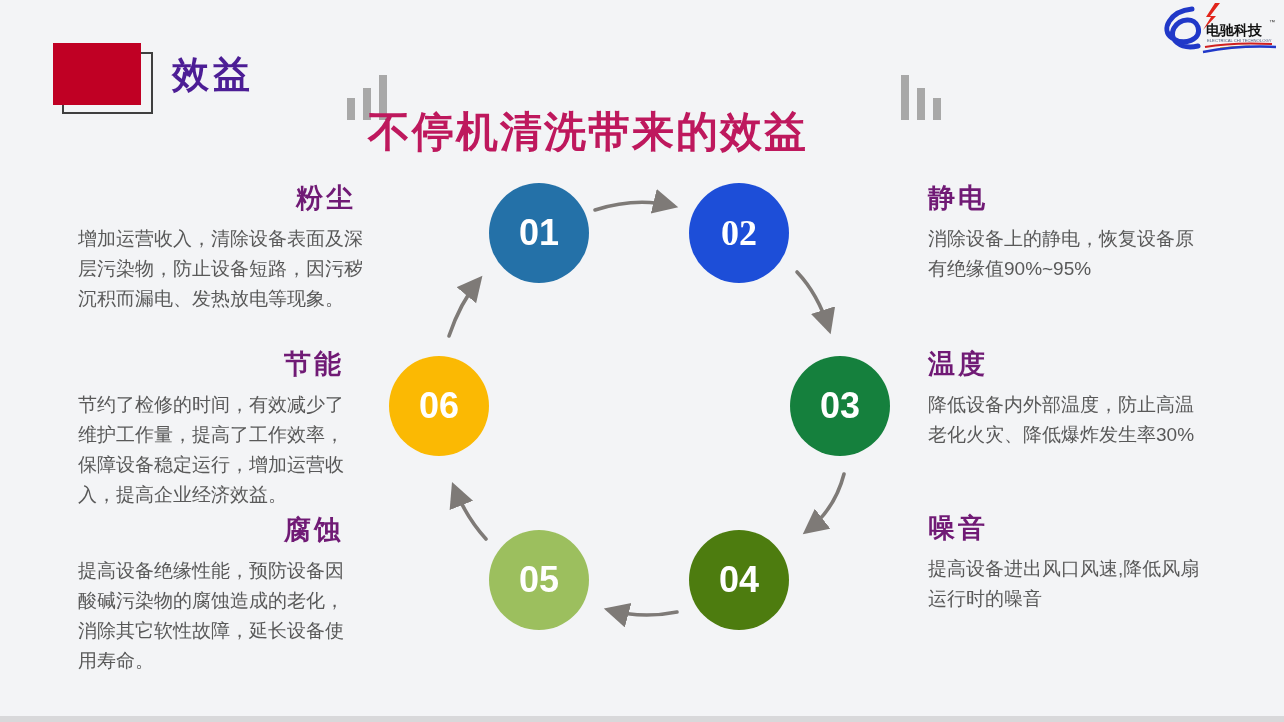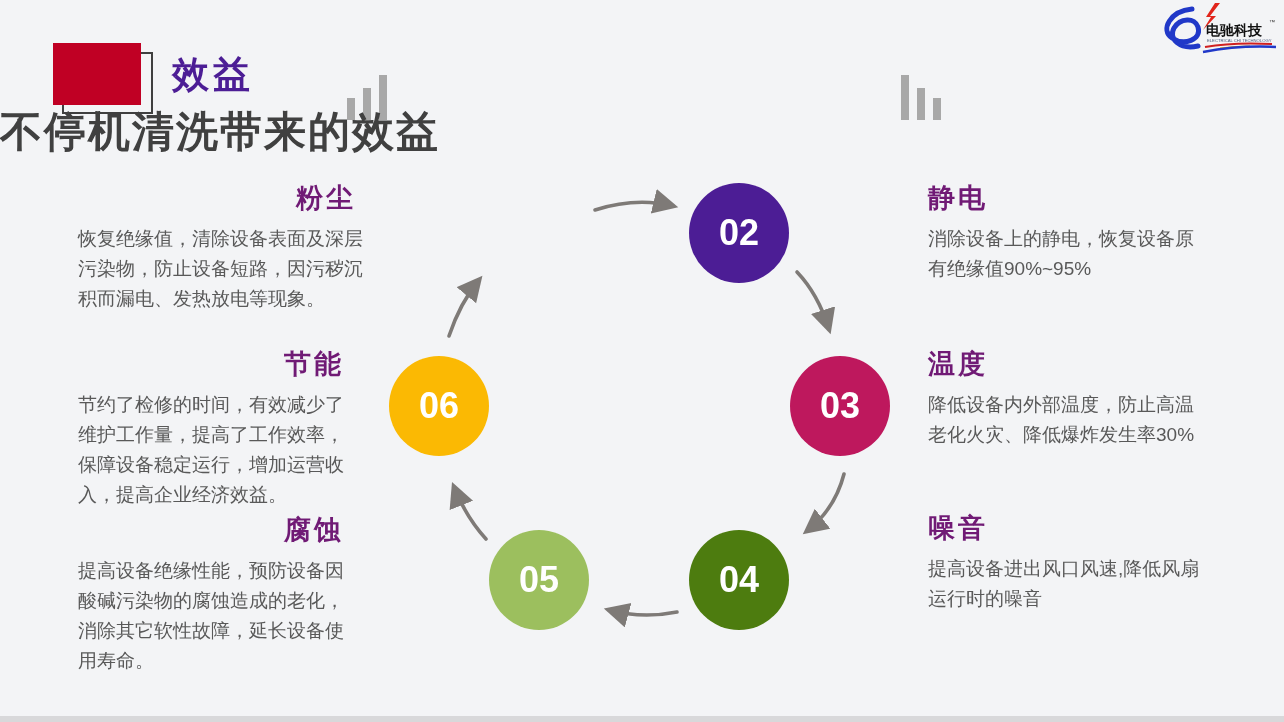--- a/index.html
+++ b/index.html
@@ -5,21 +5,21 @@
   html,body{margin:0;padding:0;background:#e8e8ea;}
   .slide{
     position:relative;width:1284px;height:722px;margin:0 auto;
     background:#f3f4f6;overflow:hidden;
     font-family:"Liberation Sans","DejaVu Sans",sans-serif;
   }
   
   .tag-outline{position:absolute;left:62px;top:52px;width:87px;height:58px;border:2px solid #3f3f3f;background:transparent;}
   .tag-square{position:absolute;left:53px;top:43px;width:88px;height:62px;background:#c00024;}
   .tag-title{position:absolute;left:172px;top:50px;font-size:37px;font-weight:bold;color:#4c1d95;letter-spacing:4px;}
-  .main-title{position:absolute;left:0;top:76px;width:1176px;font-size:42px;font-weight:bold;color:#404040;letter-spacing:2px;}
+  .main-title{position:absolute;left:0;top:76px;width:1176px;text-align:center;font-size:42px;font-weight:bold;color:#be185d;letter-spacing:2px;}
   .deco{position:absolute;display:flex;align-items:flex-end;gap:8px;}
   .deco span{display:block;width:8px;background:#a8a8a8;}
   .deco-left{left:347px;top:75px;height:45px;}
   .deco-left .b1{height:22px;} .deco-left .b2{height:32px;} .deco-left .b3{height:45px;}
   .deco-right{left:901px;top:75px;height:45px;}
   .deco-right .b1{height:45px;} .deco-right .b2{height:32px;} .deco-right .b3{height:22px;}
   
   .logo{position:absolute;left:1158px;top:2px;width:122px;height:56px;}
   
   .block{position:absolute;}
@@ -75,21 +75,21 @@
       <text x="111" y="22" font-size="6" fill="#333">™</text>
       <text x="49" y="40" font-size="4.2" fill="#4a5a7a">ELECTRICAL CHI TECHNOLOGY</text>
       <path d="M47 45 Q 75 40 114 42" fill="none" stroke="#d02020" stroke-width="2"></path>
       <path d="M62 46.5 Q 78 44.5 92 44.5" fill="none" stroke="#f0b400" stroke-width="2"></path>
       <path d="M45 50 Q 82 43 118 45" fill="none" stroke="#2038c8" stroke-width="2.5"></path>
     </svg>
   </div>
 
   <div class="block left bL1">
     <h3>粉尘</h3>
-    <p>恢复绝缘值，清除设备表面及深层污染物，防止设备短路，因污秽沉积而漏电、发热放电等现象。</p>
+    <p>增加运营收入，清除设备表面及深层污染物，防止设备短路，因污秽沉积而漏电、发热放电等现象。</p>
   </div>
   <div class="block left bL2">
     <h3>节能</h3>
     <p>节约了检修的时间，有效减少了维护工作量，提高了工作效率，保障设备稳定运行，增加运营收入，提高企业经济效益。</p>
   </div>
   <div class="block left bL3">
     <h3>腐蚀</h3>
     <p>提高设备绝缘性能，预防设备因酸碱污染物的腐蚀造成的老化，消除其它软性故障，延长设备使用寿命。</p>
   </div>
 
@@ -115,24 +115,27 @@
     <g fill="none" stroke="#7e7a77" stroke-width="3.6" stroke-linecap="round">
       <path d="M215,50 Q 256,37 293,46" marker-end="url(#ah)"></path>
       <path d="M417,112 Q 438,134 449,169" marker-end="url(#ah)"></path>
       <path d="M464,314 Q 455,349 427,371" marker-end="url(#ah)"></path>
       <path d="M297,452 Q 262,459 229,450" marker-end="url(#ah)"></path>
       <path d="M106,379 Q 86,357 74,327" marker-end="url(#ah)"></path>
       <path d="M69,176 Q 80,143 99,120" marker-end="url(#ah)"></path>
     </g>
   </svg>
 
-  <div class="circle c2" style="background-color: #4c1d95;">
+  <div class="circle c1" style="background-color: rgb(36, 113, 168);">
+    <span>01</span>
+  </div>
+  <div class="circle c2" style="background-color: #1d4ed8; font-family: Liberation Serif, serif;">
     <span>02</span>
   </div>
-  <div class="circle c3" style="background-color: #be185d;">
+  <div class="circle c3" style="background-color: #15803d;">
     <span>03</span>
   </div>
   <div class="circle c4" style="background-color: #4d7c0f;">
     <span>04</span>
   </div>
   <div class="circle c5" style="background-color: rgb(156, 191, 94);">
     <span>05</span>
   </div>
   <div class="circle c6" style="background-color: rgb(251, 185, 3);">
     <span>06</span>

